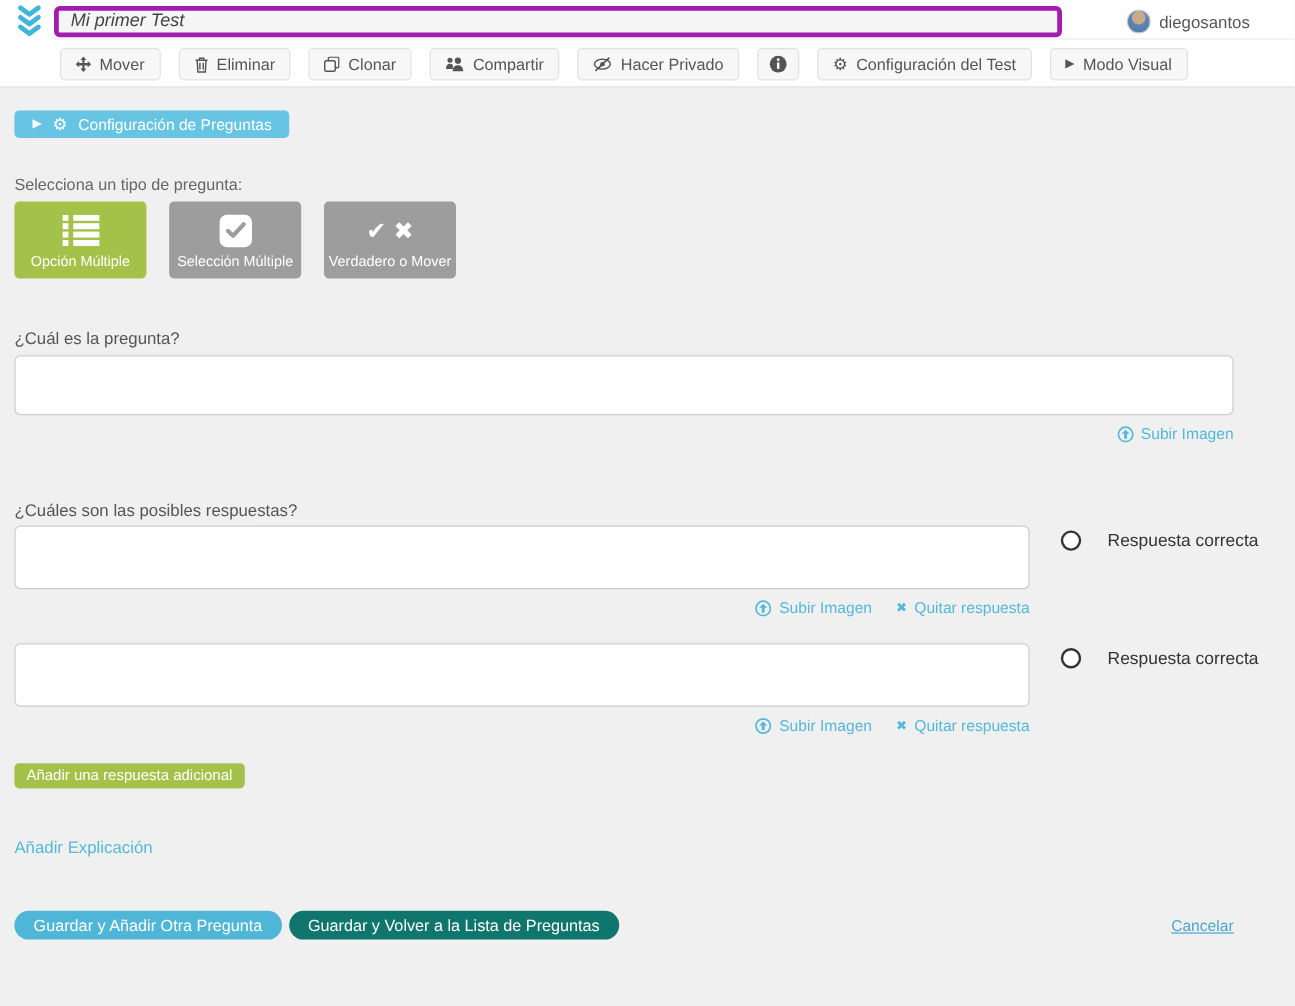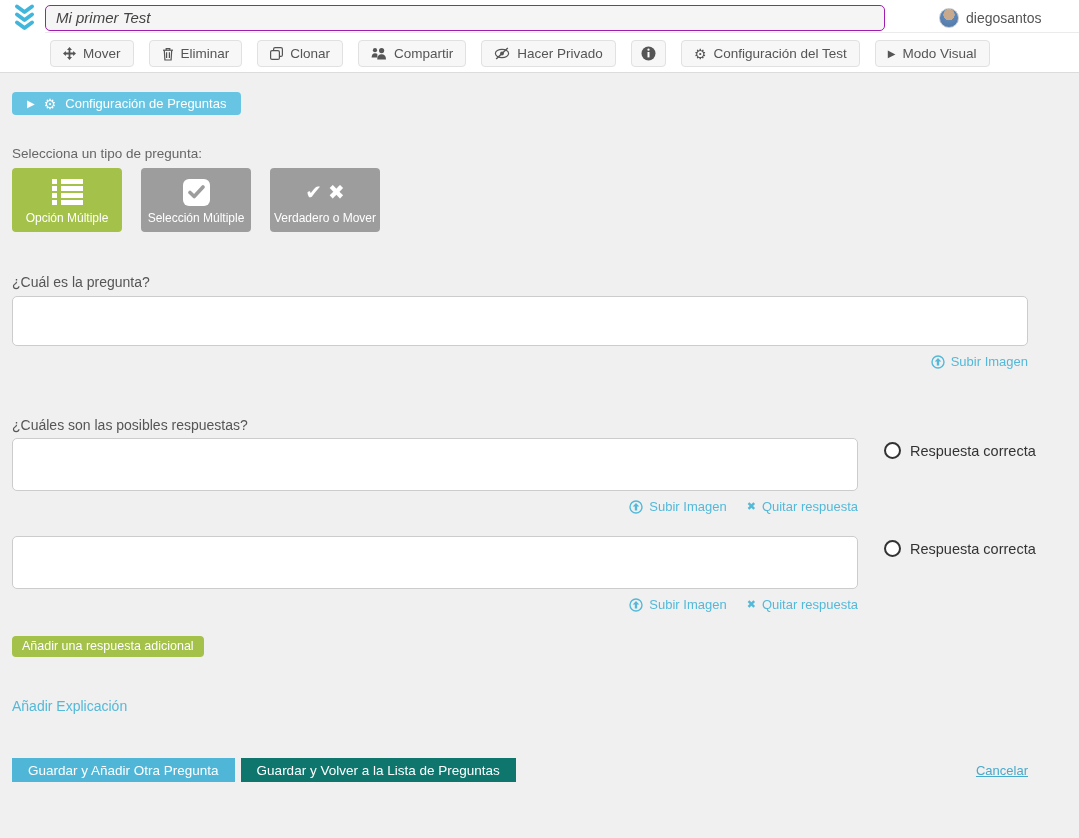--- a/index.html
+++ b/index.html
@@ -10,21 +10,21 @@
     font-family:"Liberation Sans","DejaVu Sans",sans-serif;
     color:#555;
   }
   .icon-glyph { font-family:"DejaVu Sans",sans-serif; line-height:1; }
 
   
   .topbar { height:73px; background:#ffffff; position:relative; border-bottom:1px solid #dcdcdc; }
   .logo { position:absolute; left:13px; top:3px; cursor:pointer; }
   .row1 { margin-left:45px; height:33px; border-bottom:1px solid #ebebeb; display:flex; align-items:center; padding-top:3px; }
   .title-input {
-    width:840px; height:26px; background:#f5f5f5; border:1px solid #a21caf; border-radius:5px;
+    width:840px; height:26px; background:#f5f5f5; border:4px solid #a21caf; border-radius:5px;
     font-family:"Liberation Sans","DejaVu Sans",sans-serif; font-style:italic; font-size:15px; color:#444;
     padding:0 10px; outline:none;
   }
   .user { display:flex; align-items:center; gap:7px; margin-left:18px; cursor:pointer;padding-left:36px; }
   .avatar {
     width:20px; height:20px; border-radius:50%; border:1px solid #c9c9c9;
     background: radial-gradient(circle at 50% 32%, #c9a browser98c 0, #c8a98c 36%, #5e86b5 38%, #4d77ab 100%);
     background: radial-gradient(circle at 50% 32%, #c8a98c 0 36%, #5e86b5 38%, #4d77ab 100%);
   }
   .username { font-size:14px; color:#555; }
@@ -85,34 +85,34 @@
   .ans-label { margin-top:48px; font-size:14px; color:#555; }
   .answer-block { display:flex; margin-top:5px; }
   .answer-block.second { margin-top:22px; }
   .answer-left { width:846px; }
   .a-textarea {
     display:block; width:846px; height:53px;
     border:1px solid #cccccc; border-radius:5px; background:#fff; resize:none;
     padding:8px 10px; font-size:14px; font-family:inherit; color:#333; outline:none;
   }
   .a-links { display:flex; justify-content:flex-end; gap:20px; margin-top:8px; width:846px; }
-  .answer-right { margin-left:26px; padding-top:3px; display:flex; align-items:center; gap:9px; height:22px; }
+  .answer-right { margin-left:26px; padding-top:3px; display:flex; align-items:center; gap:22px; height:22px; }
   .radio { width:17px; height:17px; border:2px solid #333; border-radius:50%; background:#fff; cursor:pointer; flex:none; }
   .correct-label { font-size:14.5px; color:#333; }
 
   .add-answer {
     margin-top:24px; display:inline-block; background:#a4c14a; color:#fff; border:none;
     border-radius:4px; font-size:12.5px; padding:3px 10px 4px; cursor:pointer; font-family:inherit;
   }
 
   .explain-link { margin-top:41px; display:inline-block; font-size:14px; color:#54b9d8; cursor:pointer; }
 
   .bottom-row { margin-top:43px; display:flex; align-items:center; width:1016px; }
   .btn-save {
-    border:none; border-radius:0; color:#fff; font-size:13.5px; height:24px;
+    border:none; border-radius:12px; color:#fff; font-size:13.5px; height:24px;
     padding:0 16px; cursor:pointer; font-family:inherit;
   }
   .btn-blue { background:#4fb6d8; }
   .btn-green { background:#0f766e; margin-left:6px; }
   .cancel-link { margin-left:auto; color:#4aa9cb; text-decoration:underline; font-size:13px; cursor:pointer; }
 </style>
 </head>
 <body>
 
 <div class="topbar">

